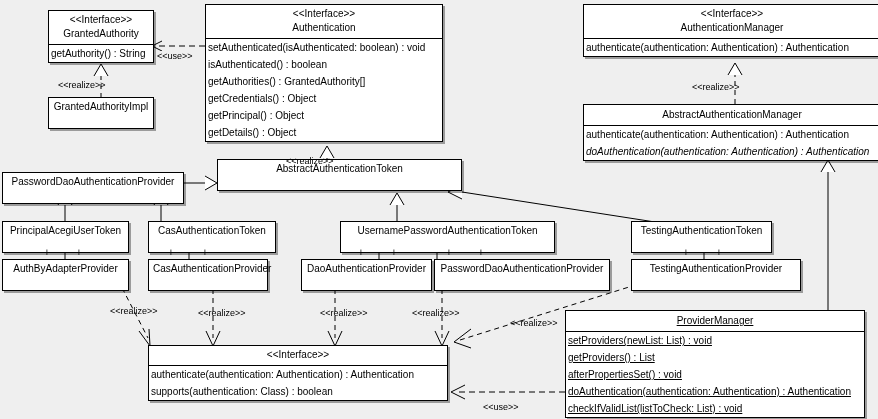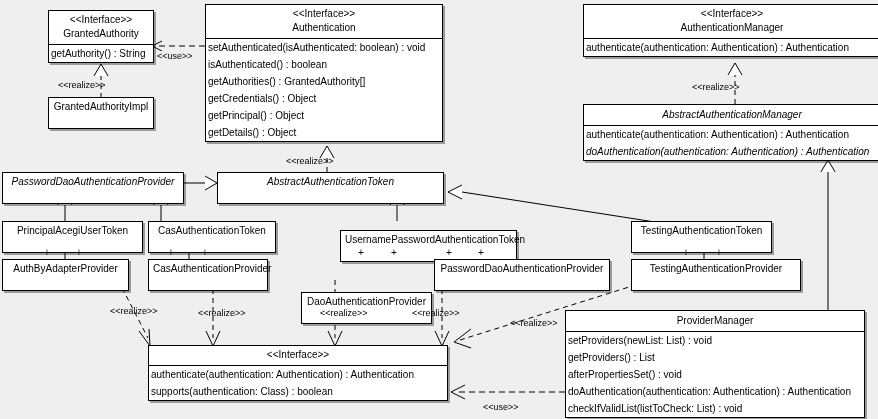--- a/index.html
+++ b/index.html
@@ -50,21 +50,21 @@
     text-align: center;
     line-height: 14px;
   }
   .cname {
     display: block;
     text-align: center;
     font-size: 10px;
     line-height: 14px;
     white-space: nowrap;
   }
-  .cname.abstract { font-style: italic; }
+  .cname.abstract { }
   .compartment {
     border-top: 1px solid #000;
     padding: 0;
   }
   .member {
     display: block;
     font-size: 10px;
     line-height: 17px;
     padding: 0 0 0 2px;
     white-space: nowrap;
@@ -249,49 +249,49 @@
     <div class="compartment">
       <span class="member">authenticate(authentication: Authentication) : Authentication</span>
       <span class="member abstract">doAuthentication(authentication: Authentication) : Authentication</span>
     </div>
   </div>
 
   <div class="uml-class simple" style="left:2px; top:172px; width:182px;">
     <span class="cname abstract">PasswordDaoAuthenticationProvider</span>
   </div>
 
-  <div class="uml-class simple" style="left:217px; top:172px; width:227px;">
+  <div class="uml-class simple" style="left:217px; top:159px; width:245px;">
     <span class="cname abstract">AbstractAuthenticationToken</span>
   </div>
 
-  <div class="uml-class simple" style="left:2px; top:221px; width:141px;">
+  <div class="uml-class simple" style="left:2px; top:221px; width:127px;">
     <span class="cname">PrincipalAcegiUserToken</span>
   </div>
 
   <div class="uml-class simple" style="left:148px; top:221px; width:128px;">
     <span class="cname">CasAuthenticationToken</span>
   </div>
 
-  <div class="uml-class simple" style="left:340px; top:230px; width:177px;">
+  <div class="uml-class simple" style="left:340px; top:221px; width:215px;">
     <span class="cname">UsernamePasswordAuthenticationToken</span>
   </div>
 
   <div class="uml-class simple" style="left:2px; top:259px; width:127px;">
     <span class="cname">AuthByAdapterProvider</span>
   </div>
 
   <div class="uml-class simple" style="left:631px; top:221px; width:141px;">
     <span class="cname">TestingAuthenticationToken</span>
   </div>
 
   <div class="uml-class simple" style="left:148px; top:259px; width:120px;">
     <span class="cname">CasAuthenticationProvider</span>
   </div>
 
-  <div class="uml-class simple" style="left:301px; top:259px; width:131px;margin-top:33px;">
+  <div class="uml-class simple" style="left:301px; top:259px; width:131px;">
     <span class="cname">DaoAuthenticationProvider</span>
   </div>
 
   <div class="uml-class simple" style="left:434px; top:259px; width:176px;">
     <span class="cname">PasswordDaoAuthenticationProvider</span>
   </div>
 
   <div class="uml-class simple" style="left:631px; top:259px; width:170px;">
     <span class="cname">TestingAuthenticationProvider</span>
   </div>
@@ -299,21 +299,21 @@
   <div class="uml-class" style="left:148px; top:345px; width:300px;">
     <div class="hdr">
       <span class="stereo">&lt;&lt;Interface&gt;&gt;</span>
     </div>
     <div class="compartment">
       <span class="member">authenticate(authentication: Authentication) : Authentication</span>
       <span class="member">supports(authentication: Class) : boolean</span>
     </div>
   </div>
 
-  <div class="uml-class" style="left:565px; top:310px; width:300px;">
+  <div class="uml-class" style="left:565px; top:310px; width:300px;text-decoration:underline;">
     <div class="hdr" style="padding-top:3px;">
       <span class="cname">ProviderManager</span>
     </div>
     <div class="compartment">
       <span class="member">setProviders(newList: List) : void</span>
       <span class="member">getProviders() : List</span>
       <span class="member">afterPropertiesSet() : void</span>
       <span class="member">doAuthentication(authentication: Authentication) : Authentication</span>
       <span class="member">checkIfValidList(listToCheck: List) : void</span>
     </div>

